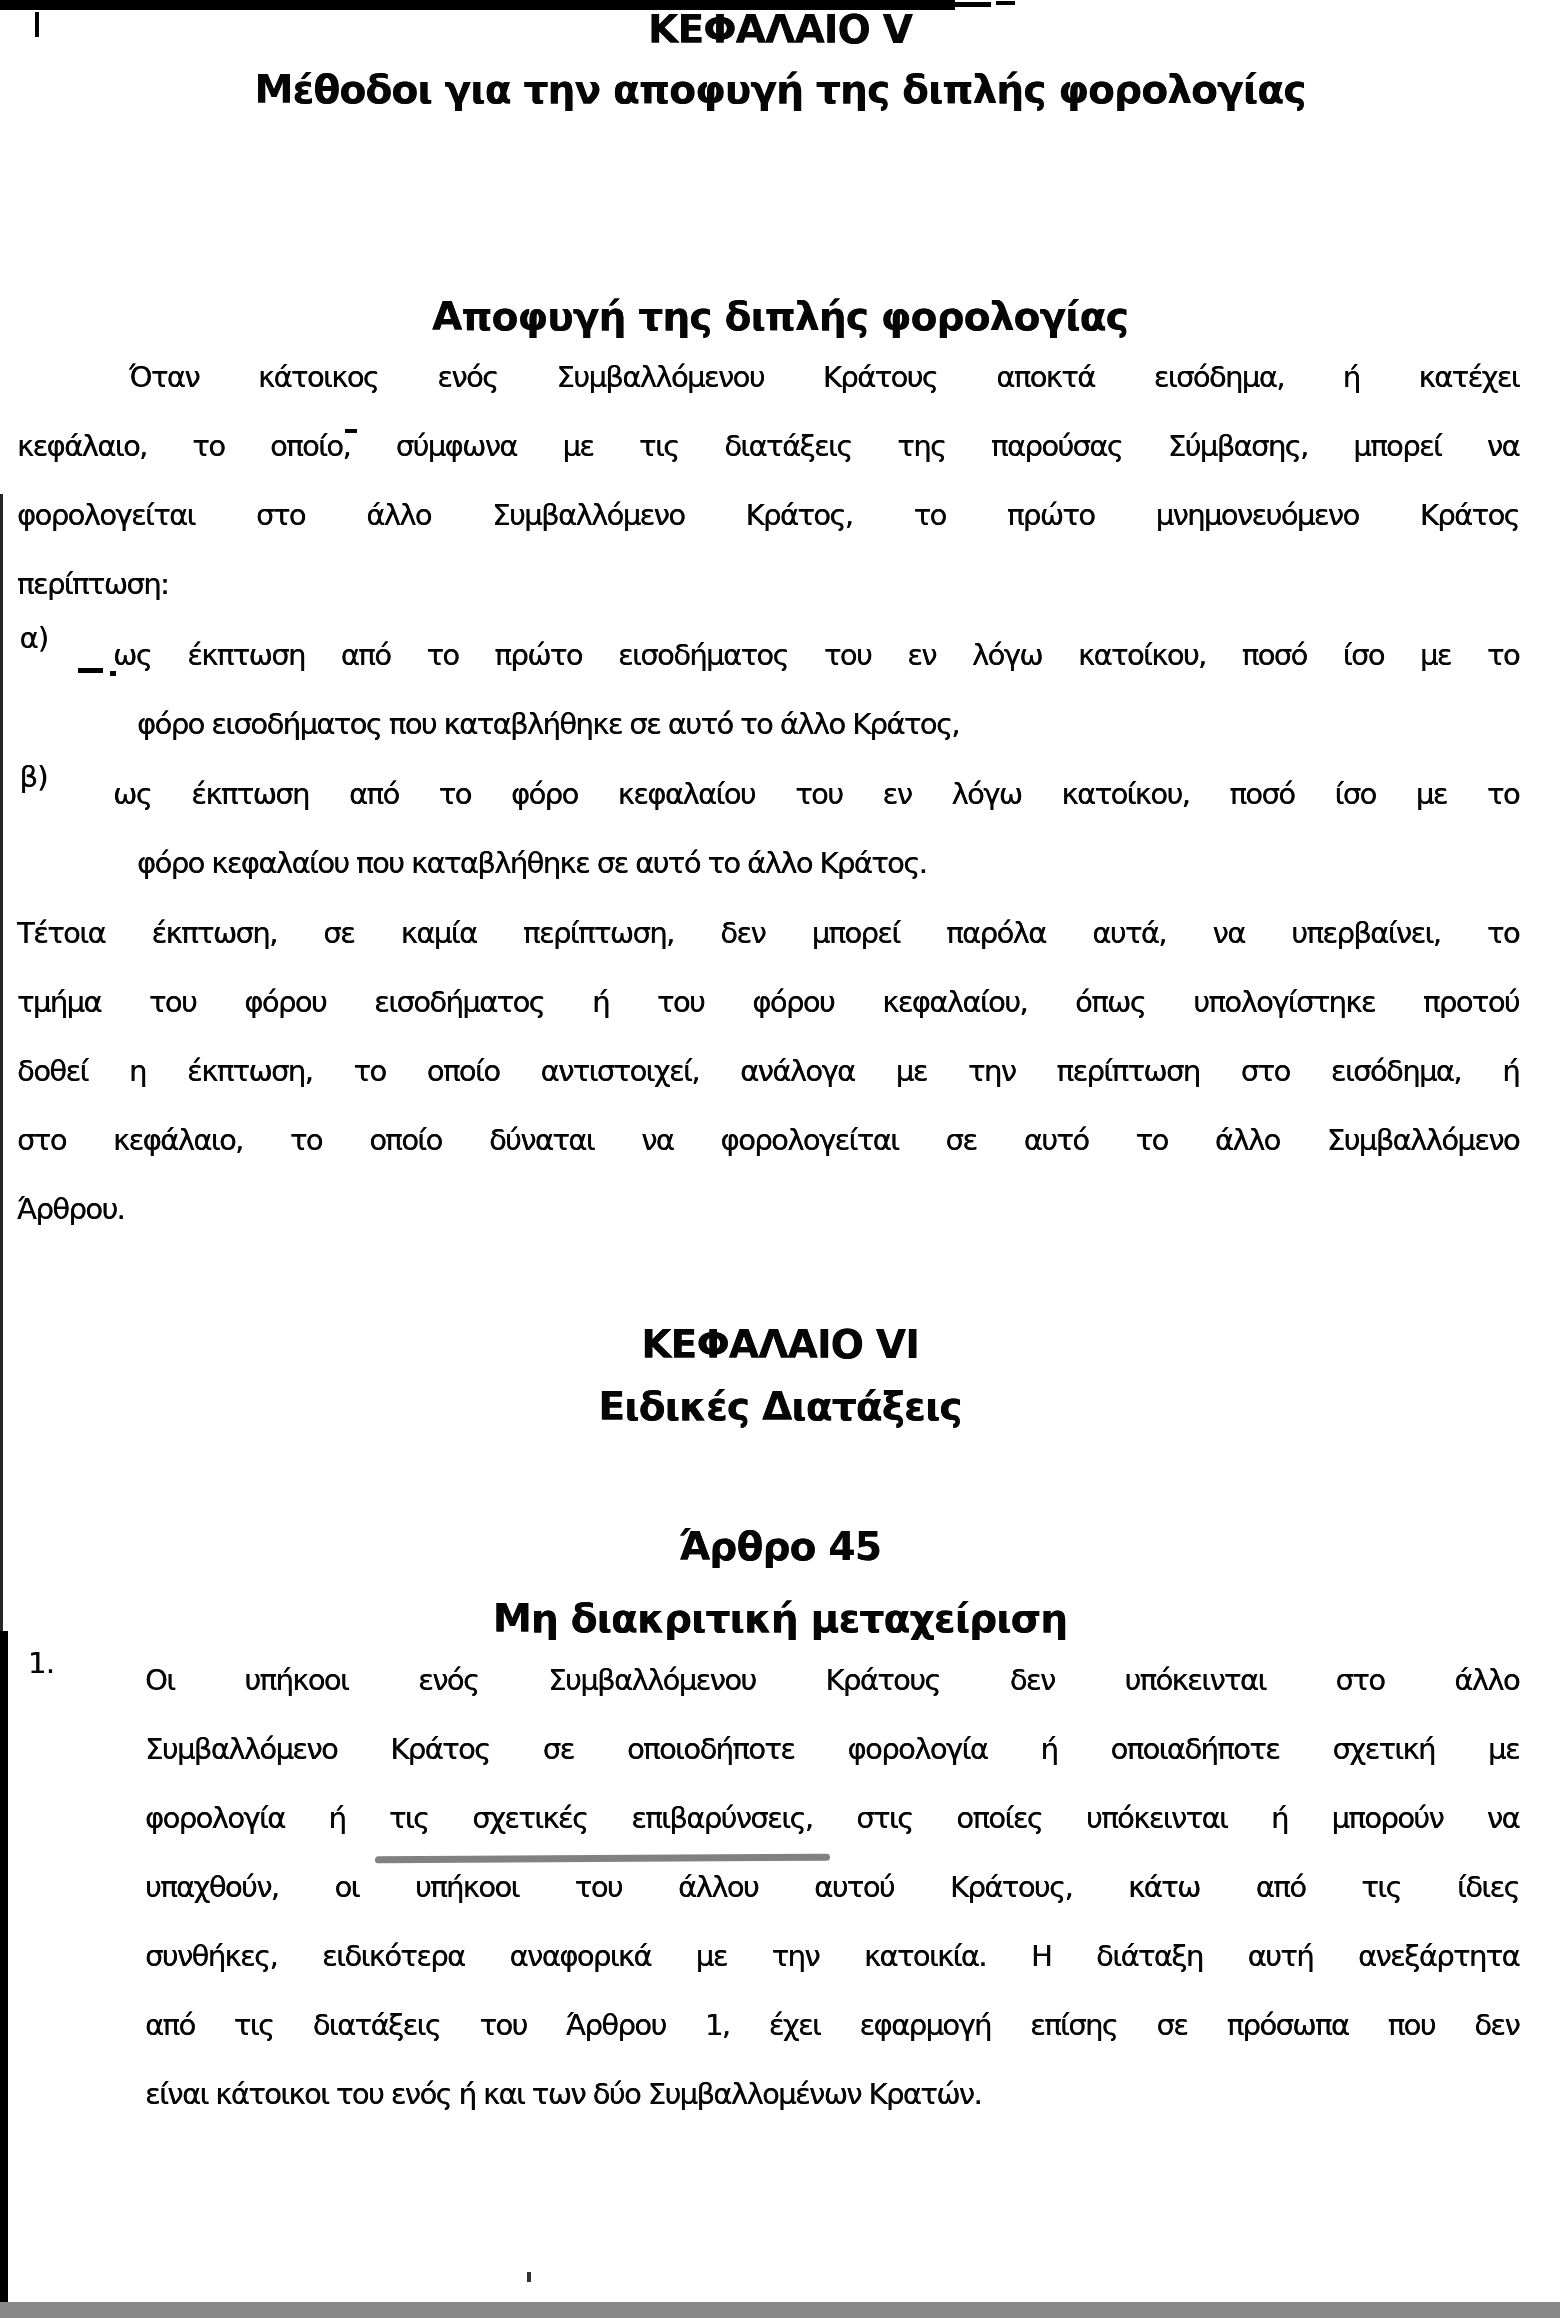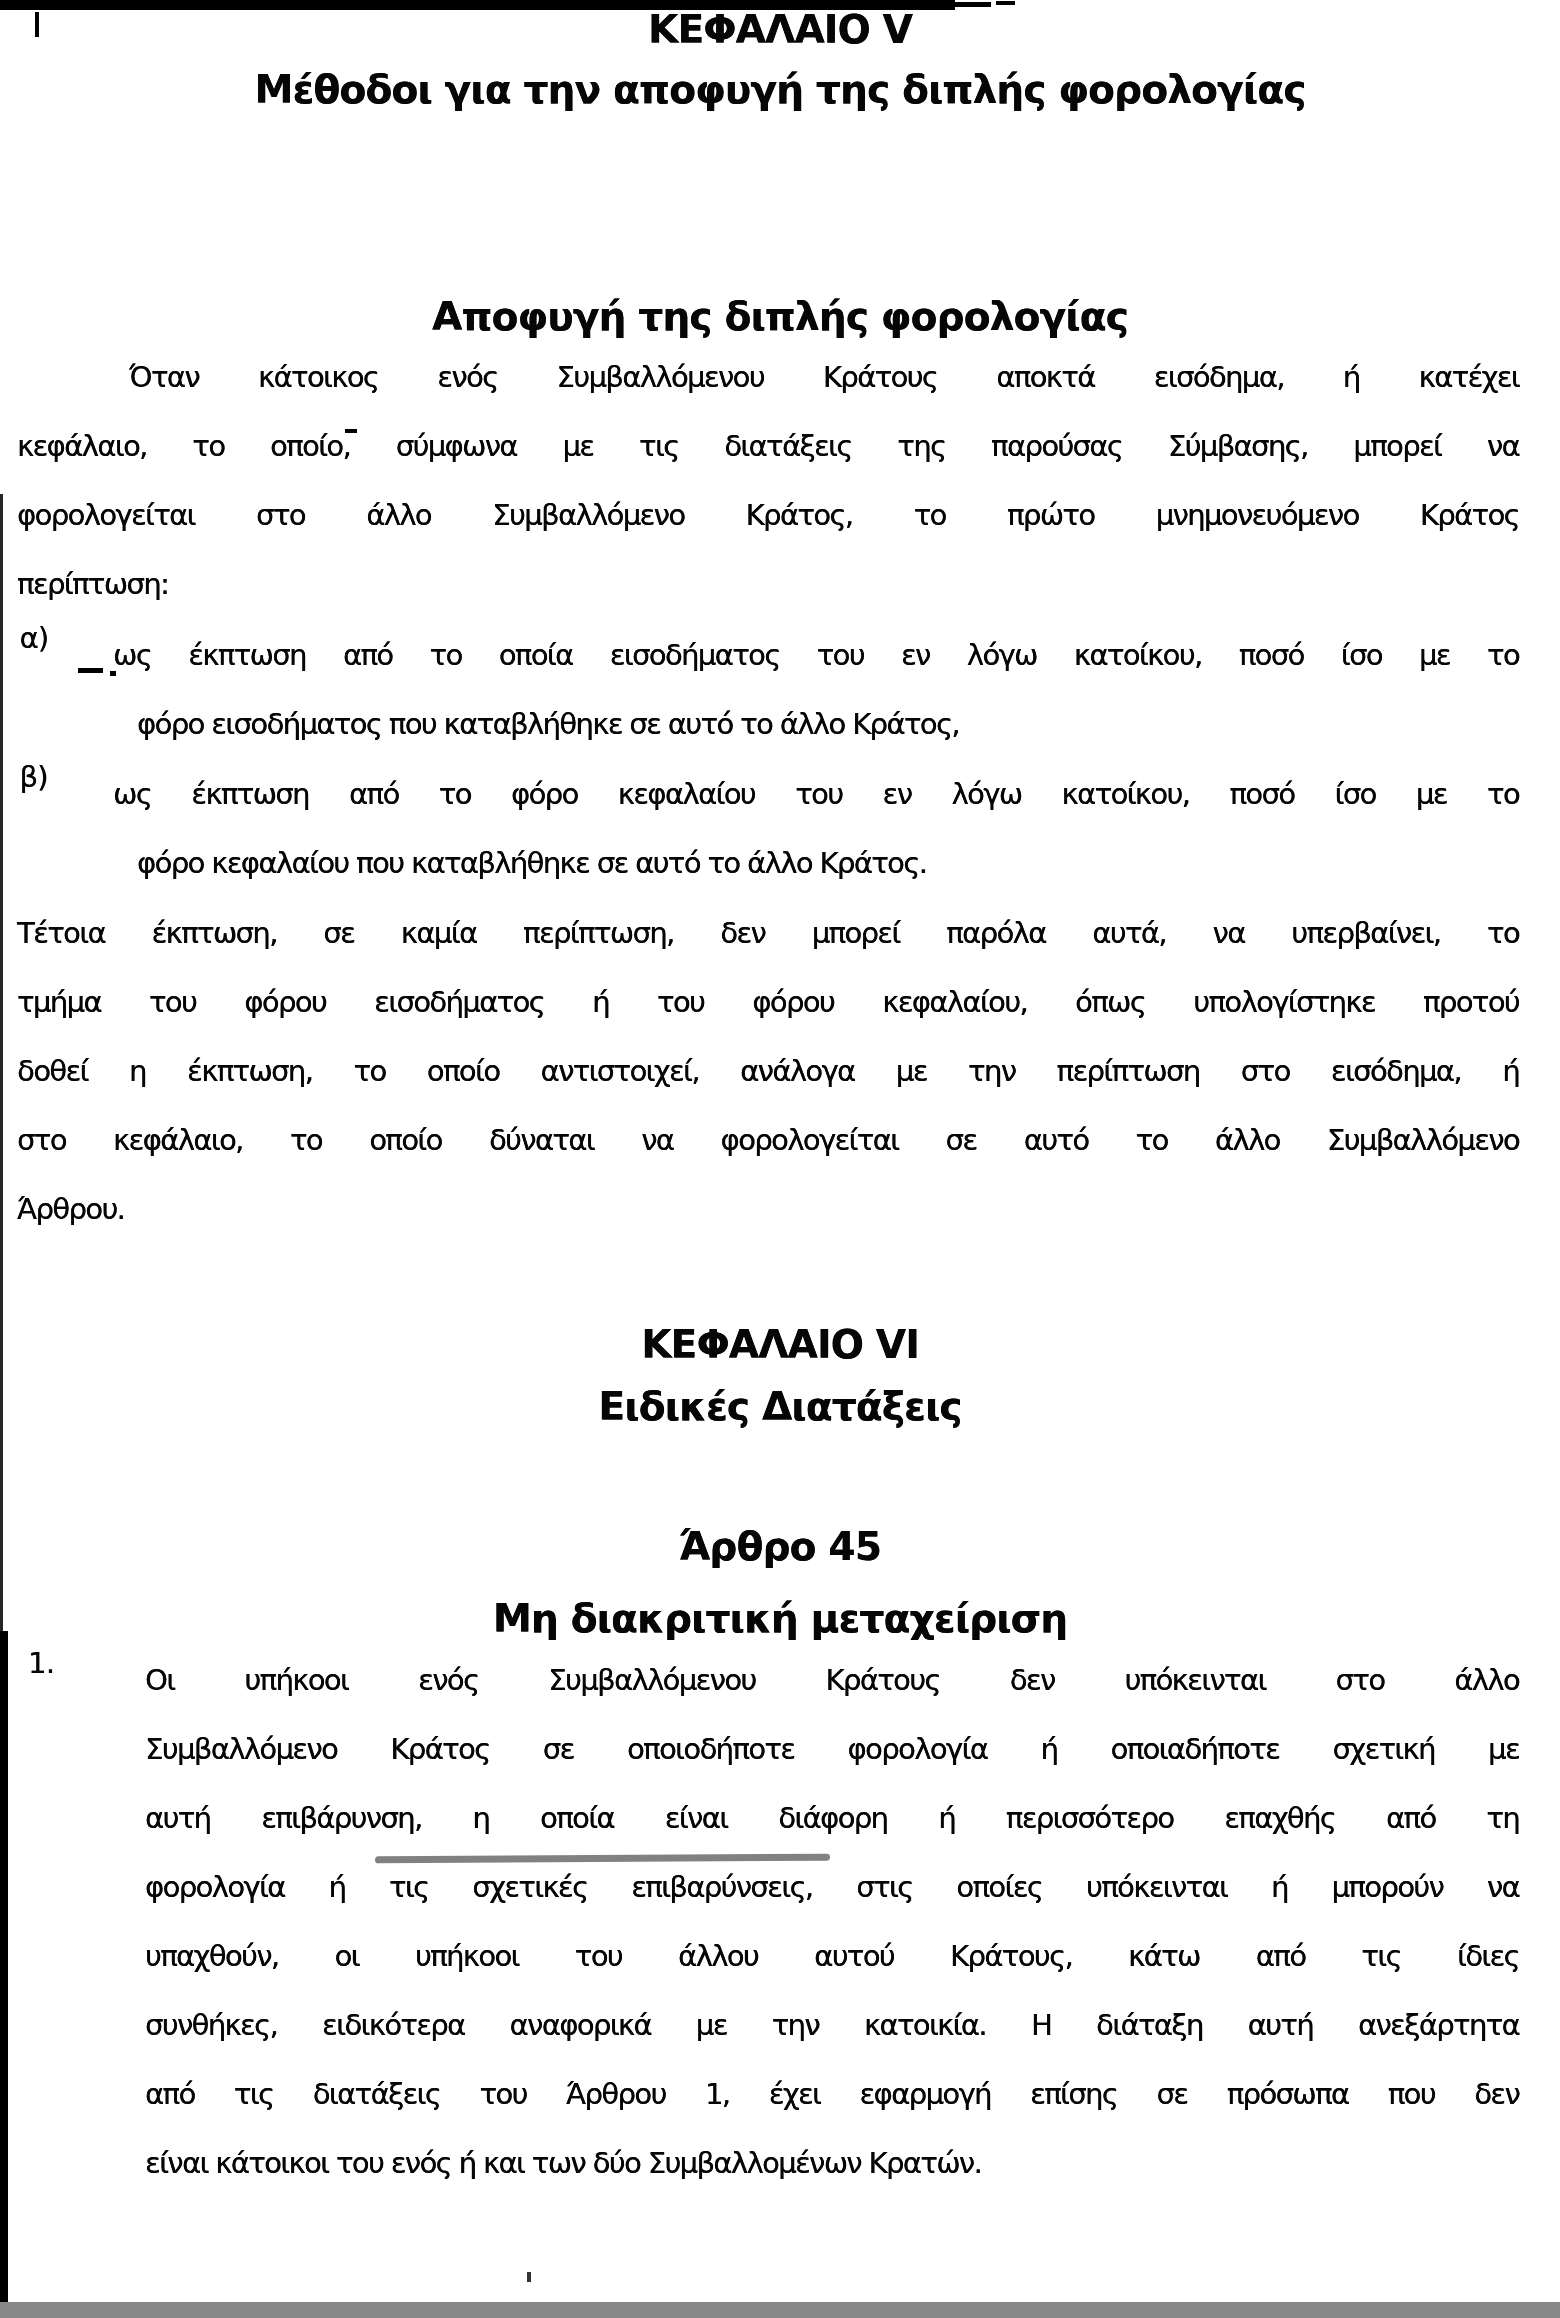--- a/index.html
+++ b/index.html
@@ -91,21 +91,21 @@
 
   <div class="block" style="top:343px">
     <div class="line indent-first">Όταν κάτοικος ενός Συμβαλλόμενου Κράτους αποκτά εισόδημα, ή κατέχει</div>
     <div class="line">κεφάλαιο, το οποίο, σύμφωνα με τις διατάξεις της παρούσας Σύμβασης, μπορεί να</div>
     <div class="line">φορολογείται στο άλλο Συμβαλλόμενο Κράτος, το πρώτο μνημονευόμενο Κράτος</div>
     <div class="line lastline">περίπτωση:</div>
   </div>
 
   <div class="block" style="top:621px">
     <span class="marker alpha">α)</span>
-    <div class="line item-l1">ως έκπτωση από το οποία εισοδήματος του εν λόγω κατοίκου, ποσό ίσο με το</div>
+    <div class="line item-l1">ως έκπτωση από το πρώτο εισοδήματος του εν λόγω κατοίκου, ποσό ίσο με το</div>
     <div class="line item-l2 lastline">φόρο εισοδήματος που καταβλήθηκε σε αυτό το άλλο Κράτος,</div>
   </div>
 
   <div class="block" style="top:760px">
     <span class="marker beta">β)</span>
     <div class="line item-l1">ως έκπτωση από το φόρο κεφαλαίου του εν λόγω κατοίκου, ποσό ίσο με το</div>
     <div class="line item-l2 lastline">φόρο κεφαλαίου που καταβλήθηκε σε αυτό το άλλο Κράτος.</div>
   </div>
 
   <div class="block" style="top:899px">
@@ -119,21 +119,20 @@
   <div class="heading" style="top:1320px">ΚΕΦΑΛΑΙΟ VI</div>
   <div class="heading" style="top:1382px">Ειδικές Διατάξεις</div>
 
   <div class="heading" style="top:1522px">Άρθρο 45</div>
   <div class="heading" style="top:1594px">Μη διακριτική μεταχείριση</div>
 
   <div class="block" style="top:1646px">
     <span class="marker num">1.</span>
     <div class="line p3-line">Οι υπήκοοι ενός Συμβαλλόμενου Κράτους δεν υπόκεινται στο άλλο</div>
     <div class="line p3-line">Συμβαλλόμενο Κράτος σε οποιοδήποτε φορολογία ή οποιαδήποτε σχετική με</div>
-    <div class="line p3-line">αυτή επιβάρυνση, η οποία είναι διάφορη ή περισσότερο επαχθής από τη</div>
     <div class="line p3-line">φορολογία ή τις σχετικές επιβαρύνσεις, στις οποίες υπόκεινται ή μπορούν να</div>
     <div class="line p3-line">υπαχθούν, οι υπήκοοι του άλλου αυτού Κράτους, κάτω από τις ίδιες</div>
     <div class="line p3-line">συνθήκες, ειδικότερα αναφορικά με την κατοικία. Η διάταξη αυτή ανεξάρτητα</div>
     <div class="line p3-line">από τις διατάξεις του Άρθρου 1, έχει εφαρμογή επίσης σε πρόσωπα που δεν</div>
     <div class="line p3-line lastline">είναι κάτοικοι του ενός ή και των δύο Συμβαλλομένων Κρατών.</div>
   </div>
 
 </div>
 
 

